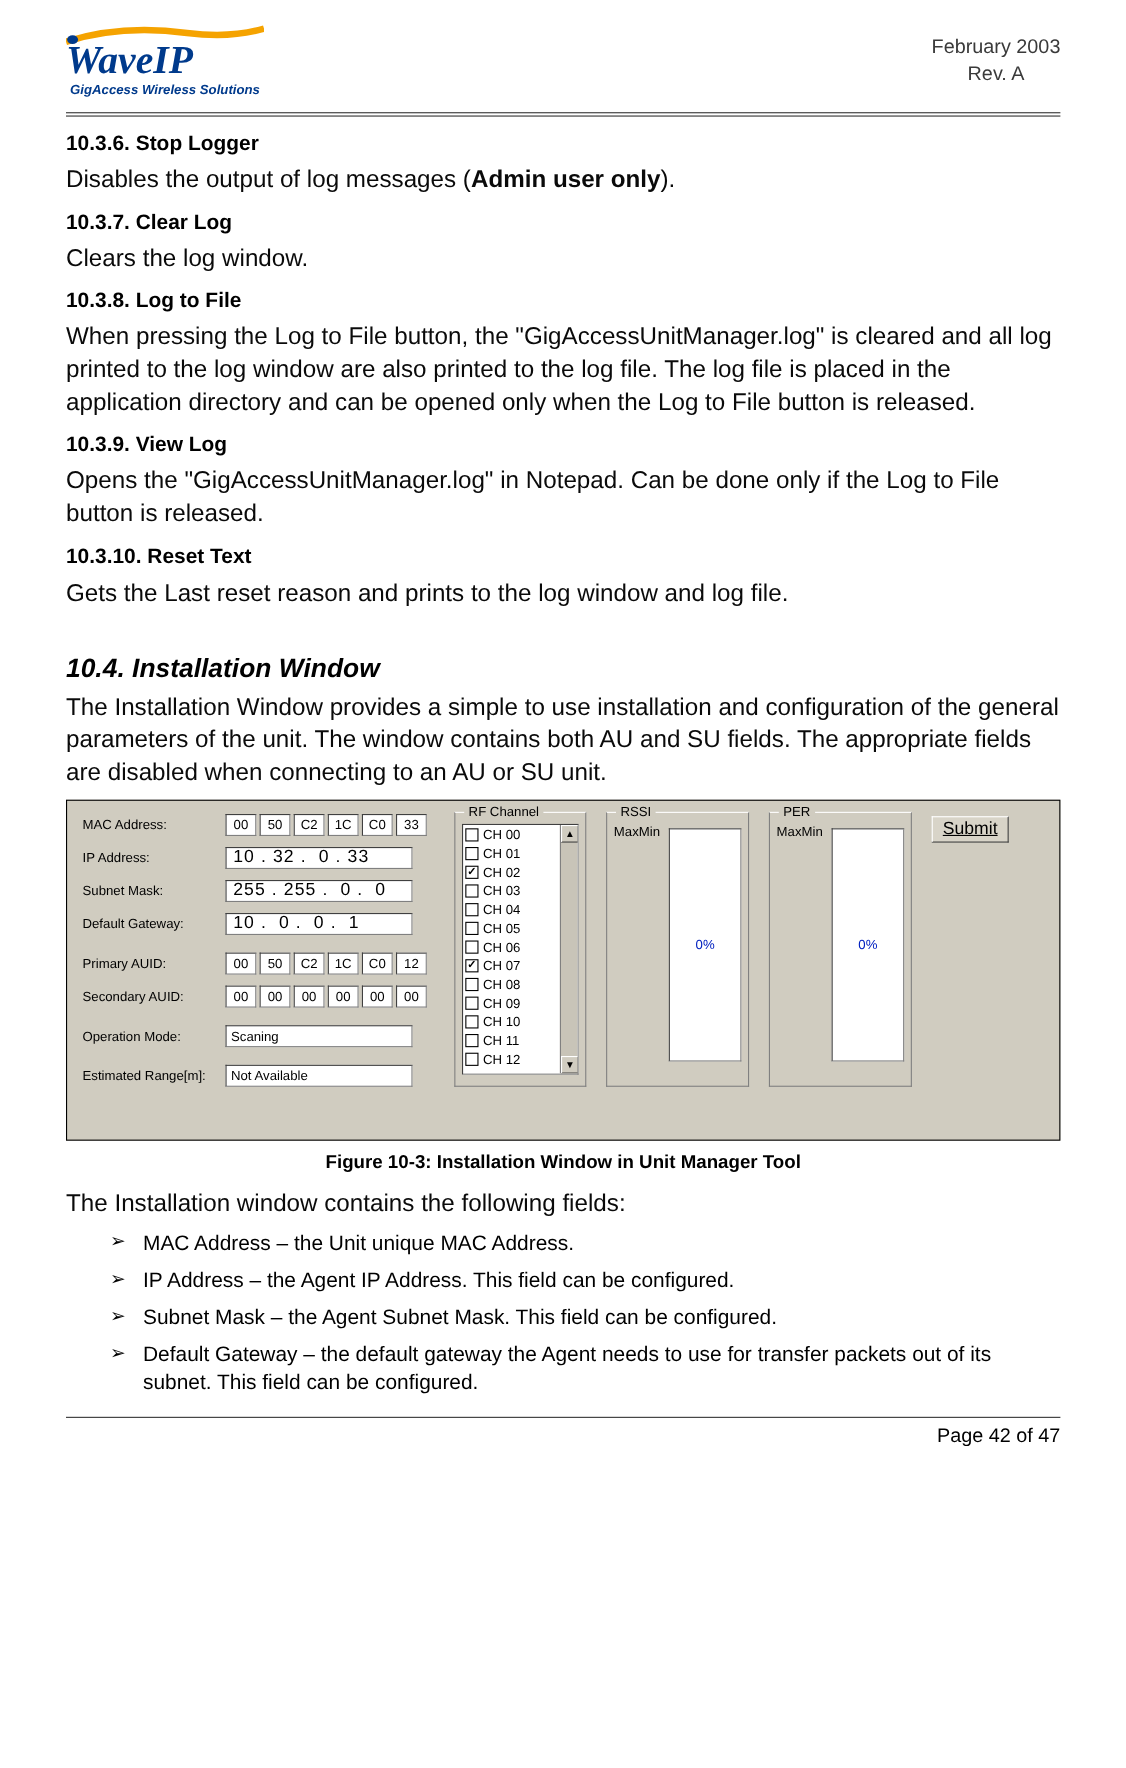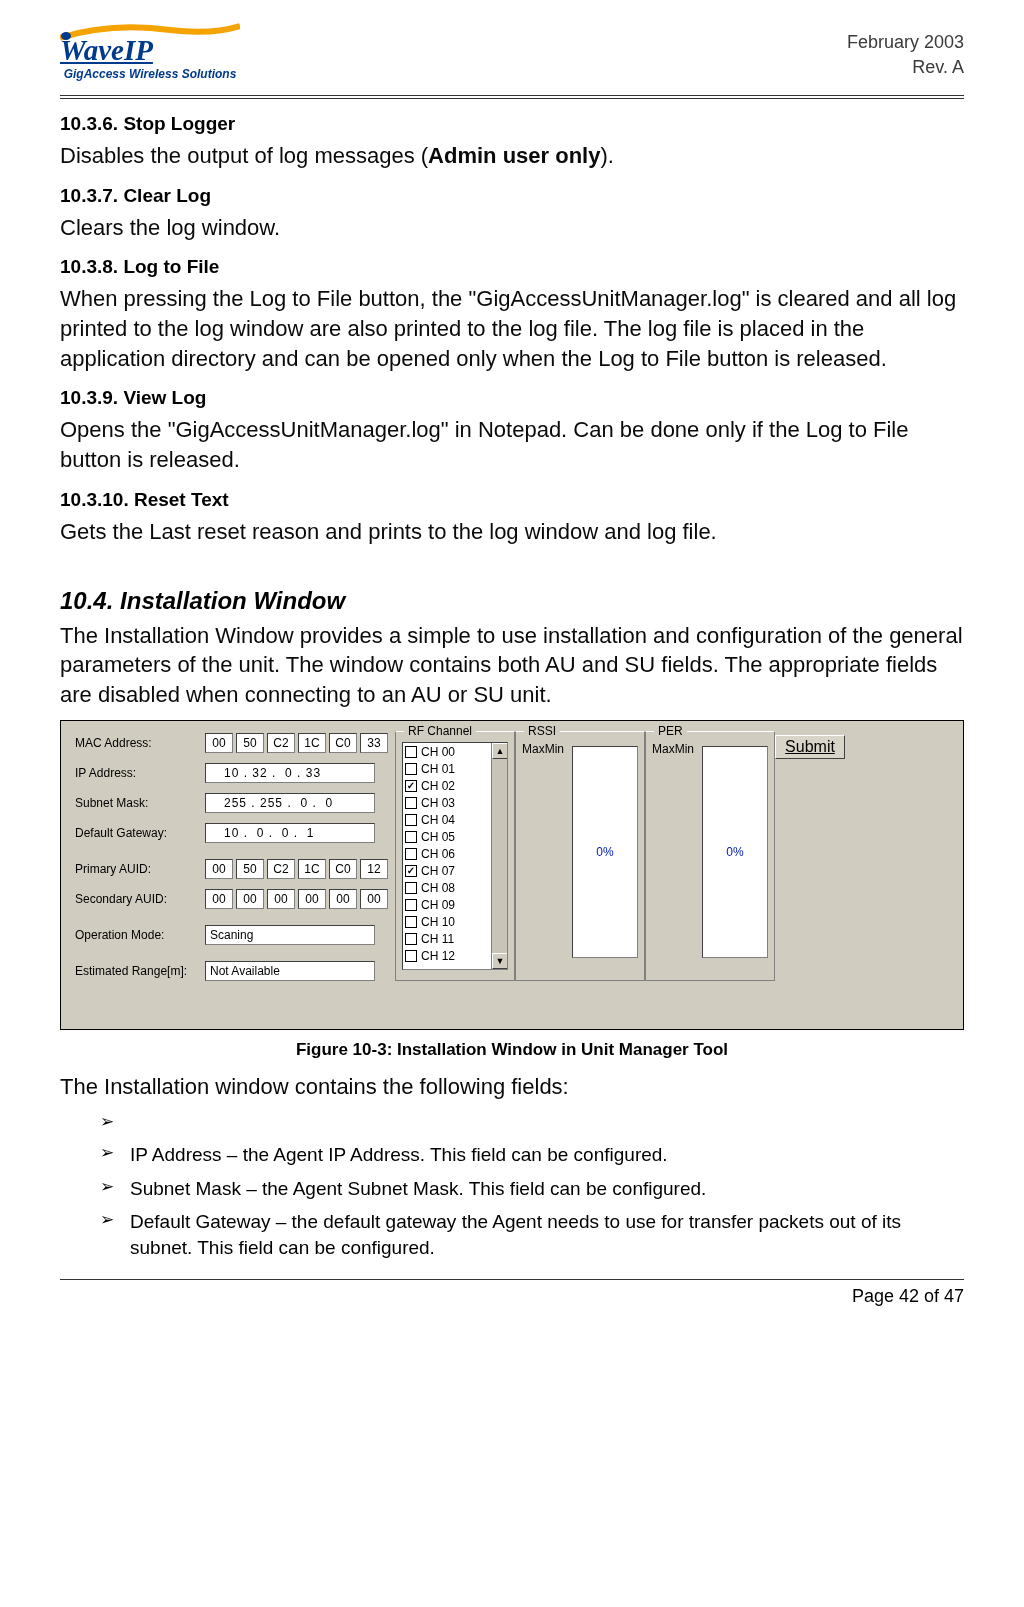--- a/index.html
+++ b/index.html
@@ -1,36 +1,36 @@
 <!DOCTYPE html>
 <html><head>
 <meta charset="utf-8">
 <style>
   * { box-sizing: border-box; margin: 0; padding: 0; }
   body { font-family: Arial, Helvetica, sans-serif; font-size: 18px; color: #000; background: #fff; }
   .page { width: 1024px; margin: 0 auto; padding: 20px 60px 30px 60px; }
   .header { display: flex; justify-content: space-between; align-items: flex-start; padding-bottom: 8px; }
   .logo { display: flex; flex-direction: column; }
-  .logo-main { font-family: Georgia, serif; font-size: 29px; font-weight: bold; font-style: italic; color: #003a8c; line-height: 1; text-decoration: underline; }
+  .logo-main { font-family: Georgia, serif; font-size: 36px; font-weight: bold; font-style: italic; color: #003a8c; line-height: 1; }
   .logo-swoosh { width: 180px; height: 22px; margin-bottom: -6px; }
   .logo-sub { font-size: 12px; font-style: italic; font-weight: bold; color: #003a8c; margin-top: 2px; text-align: center; }
-  .meta { text-align: right; font-size: 18px; color: #3a3a3a; line-height: 1.4; margin-top: 10px; }
+  .meta { text-align: center; font-size: 18px; color: #3a3a3a; line-height: 1.4; margin-top: 10px; }
   hr.double { border: none; border-top: 1px solid #333; border-bottom: 1px solid #333; height: 4px; margin: 6px 0 14px 0; }
   h3.section { font-size: 19px; font-weight: bold; margin: 14px 0 6px 0; }
   h2.major { font-size: 24px; font-style: italic; font-weight: bold; margin: 40px 0 6px 0; }
   p.body { font-size: 22px; line-height: 1.35; margin: 4px 0 10px 0; color: #0a0a0a; }
   p.body .bold { font-weight: bold; }
   .figure { border: 1px solid #000; background: #d0ccc0; font-family: "MS Sans Serif", Tahoma, sans-serif; font-size: 12px; color: #000; padding: 10px 14px 40px 14px; margin-top: 8px; position: relative; }
-  .fig-cols { display: flex; align-items: flex-start; }
+  .fig-cols { display: flex; gap: 18px; align-items: flex-start; }
   .fig-left { flex: 0 0 320px; }
   .fig-row { display: flex; align-items: center; margin-bottom: 6px; height: 24px; }
   .fig-label { flex: 0 0 130px; }
   .mac-group { display: flex; gap: 3px; }
   .mac-box { width: 28px; height: 20px; background: #fff; border: 1px solid #808080; border-top-color: #404040; border-left-color: #404040; text-align: center; font-size: 12px; line-height: 18px; padding: 0; }
-  .ip-box { width: 170px; height: 20px; background: #fff; border: 1px solid #808080; border-top-color: #404040; border-left-color: #404040; font-size: 12px; line-height: 18px; padding: 0 18px; letter-spacing: 1px; }
+  .ip-box { width: 170px; height: 20px; background: #fff; border: 1px solid #808080; border-top-color: #404040; border-left-color: #404040; font-size: 16px; line-height: 18px; padding: 0 6px; letter-spacing: 1px; }
   .txt-box { width: 170px; height: 20px; background: #fff; border: 1px solid #808080; border-top-color: #404040; border-left-color: #404040; font-size: 12px; line-height: 18px; padding: 0 4px; }
   .group-box { border: 1px solid #808080; border-top-color: #fff; position: relative; padding: 10px 6px 6px 6px; background: #d0ccc0; }
   .group-box::before { content: attr(data-title); position: absolute; top: -8px; left: 8px; background: #d0ccc0; padding: 0 4px; font-size: 12px; }
   .rf-box { flex: 0 0 120px; min-height: 250px; }
   .rf-list { background: #fff; border: 1px solid #808080; border-top-color: #404040; border-left-color: #404040; height: 228px; overflow: hidden; position: relative; display: flex; }
   .rf-items { flex: 1; padding: 1px 2px; }
   .rf-item { display: flex; align-items: center; gap: 4px; font-size: 12px; height: 17px; }
   .chk { width: 12px; height: 12px; border: 1px solid #000; background: #fff; display: inline-flex; align-items: center; justify-content: center; font-size: 10px; line-height: 10px; font-weight: bold; }
   .scroll { width: 16px; background: #c8c4b8; border-left: 1px solid #808080; display: flex; flex-direction: column; justify-content: space-between; }
   .scroll-btn { width: 16px; height: 16px; background: #d0ccc0; border: 1px solid #fff; border-right-color: #404040; border-bottom-color: #404040; text-align: center; font-size: 9px; line-height: 14px; }
@@ -238,20 +238,21 @@
       </div>
     </div>
   </div>
 
   <div class="caption">Figure 10-3: Installation Window in Unit Manager Tool</div>
 
   <p class="body">The Installation window contains the following fields:</p>
   <div class="bullet-list" id="bullets">
       <div class="bullet-item">
         <div class="bullet-glyph">➢</div>
+        <div>MAC Address – the Unit unique MAC Address.</div>
       </div>
       <div class="bullet-item">
         <div class="bullet-glyph">➢</div>
         <div>IP Address – the Agent IP Address. This field can be configured.</div>
       </div>
       <div class="bullet-item">
         <div class="bullet-glyph">➢</div>
         <div>Subnet Mask – the Agent Subnet Mask. This field can be configured.</div>
       </div>
       <div class="bullet-item">

